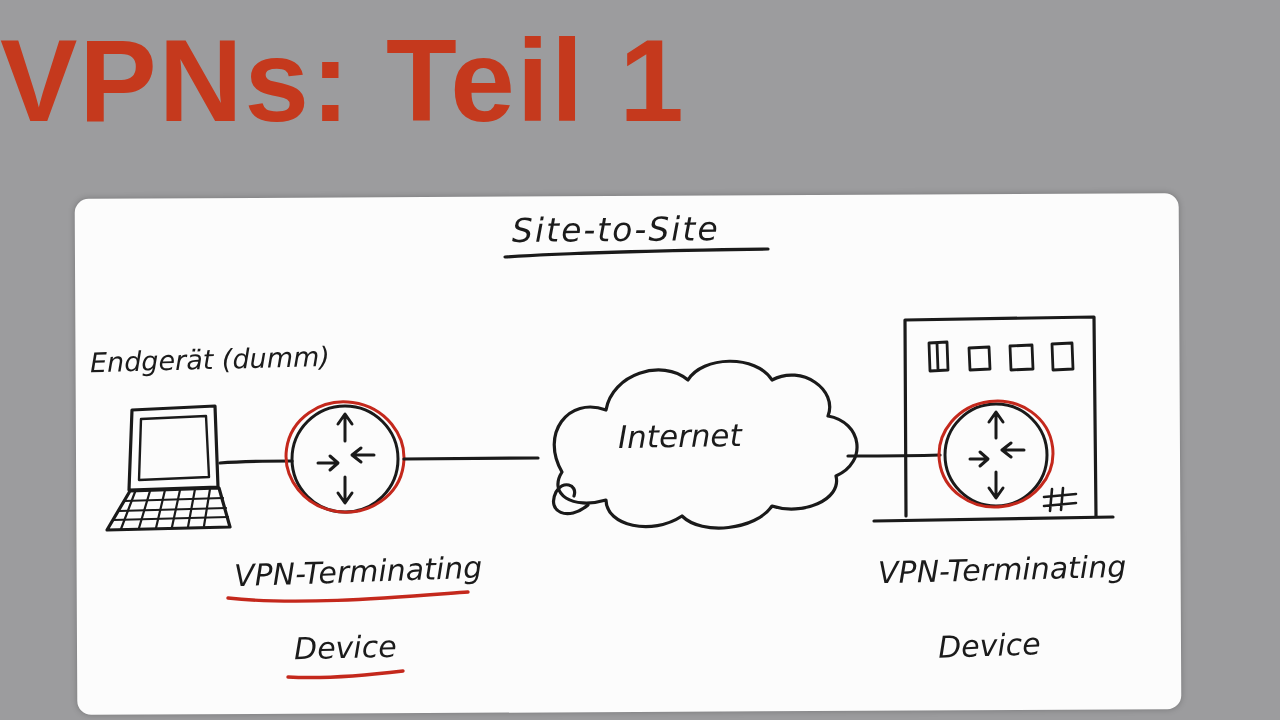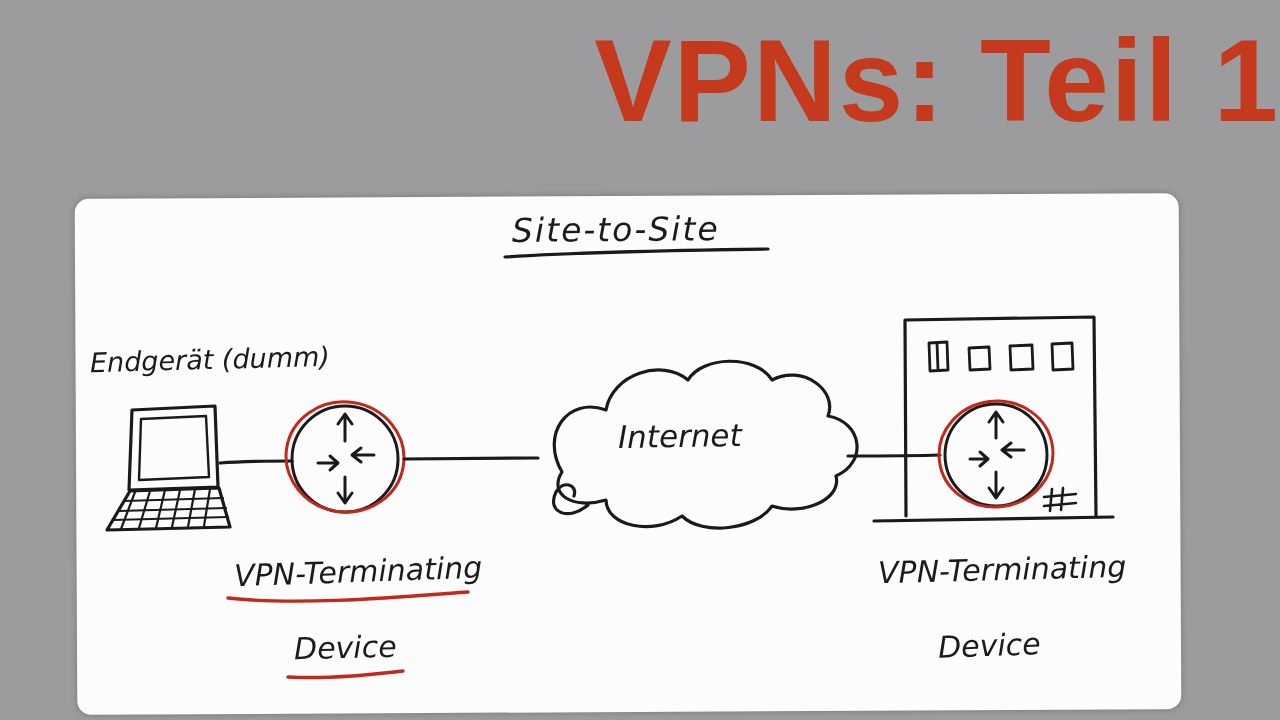--- a/index.html
+++ b/index.html
@@ -12,21 +12,21 @@
     background: #9c9c9e;
     position: relative;
     overflow: hidden;
     font-family: "Liberation Sans", sans-serif;
   }
   .page-title {
     position: absolute;
     top: 14px;
     left: 0;
     width: 1280px;
-    text-align: right;
+    text-align: left;
     font-size: 116px;
     font-weight: 700;
     letter-spacing: 2px;
     color: #c5391d;
     font-family: "Liberation Sans", sans-serif;
   }
   .whiteboard {
     position: absolute;
     left: 76px;
     top: 196px;

